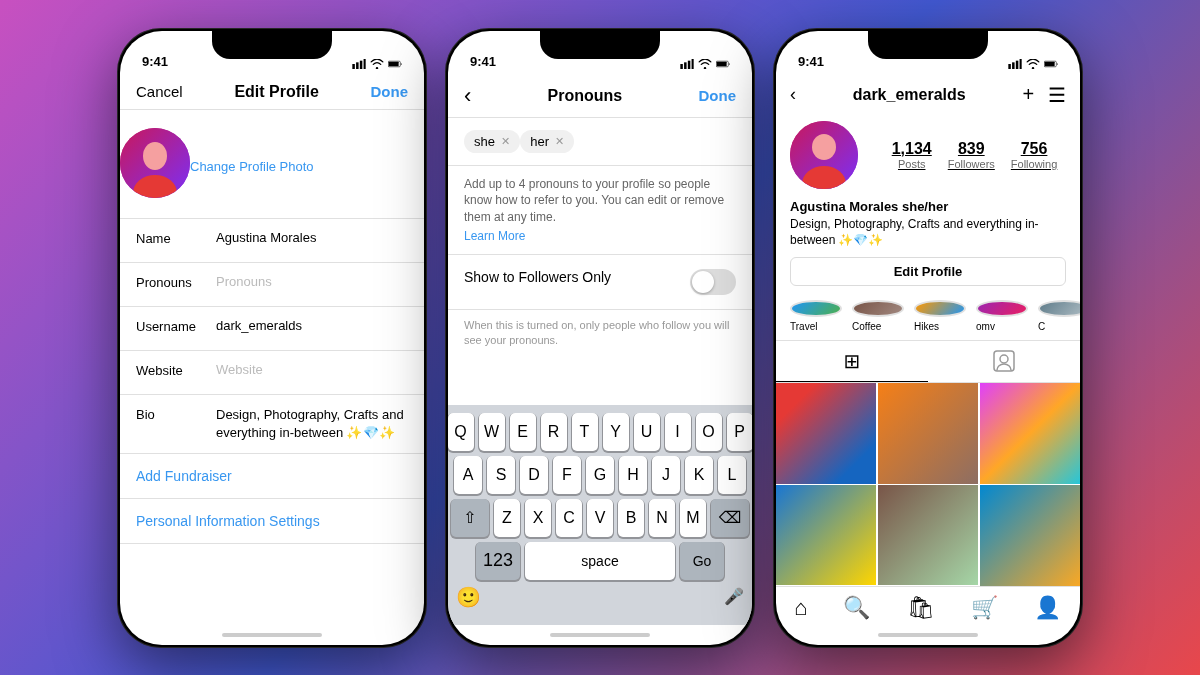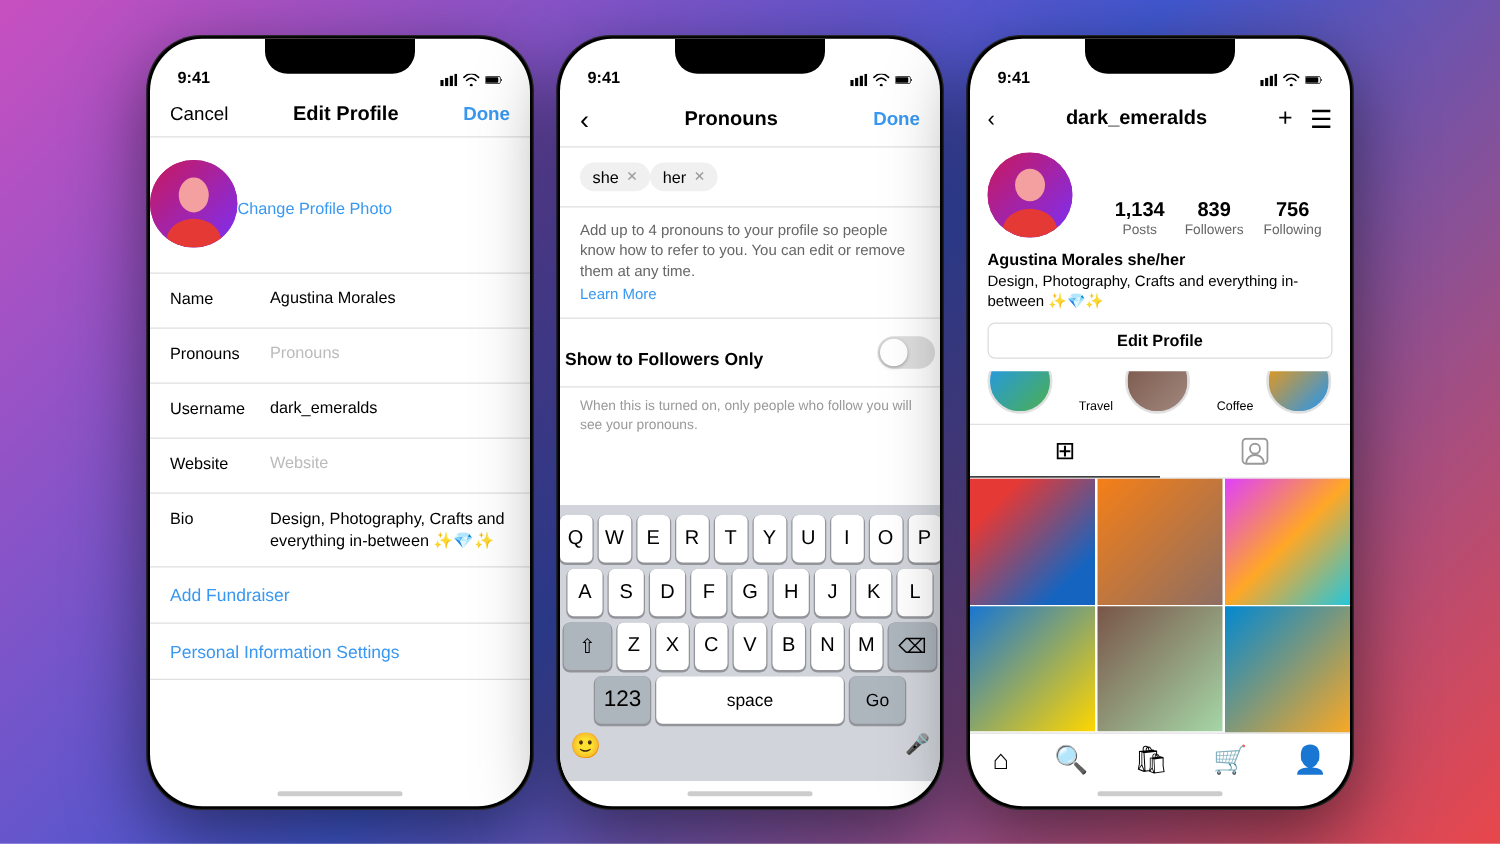--- a/index.html
+++ b/index.html
@@ -190,25 +190,24 @@
     }
     .pronouns-info-text {
       font-size: 12px;
       color: #666;
       line-height: 1.4;
     }
     .learn-more { color: #3897f0; font-size: 12px; }
 
     .toggle-row {
       display: flex;
-      align-items: flex-end;
+      align-items: flex-start;
       justify-content: space-between;
-      padding: 14px 4px;
-      border-bottom: 0.5px solid #e0e0e0;
-      font-weight: bold;
+      padding: 14px 16px;
+      border-bottom: 0.5px solid #e0e0e0;
     }
     .toggle-label { font-size: 14px; }
     .toggle-switch {
       width: 46px;
       height: 26px;
       background: #ddd;
       border-radius: 13px;
       position: relative;
       flex-shrink: 0;
     }
@@ -308,23 +307,24 @@
       padding: 8px 14px;
       flex-shrink: 0;
     }
     .profile-back { font-size: 18px; color: #000; }
     .profile-username { font-size: 16px; font-weight: 700; }
     .profile-nav-icons { display: flex; gap: 14px; align-items: center; }
     .profile-nav-icon { font-size: 20px; color: #000; }
 
     .profile-header {
       display: flex;
-      align-items: flex-end;
+      align-items: center;
       padding: 6px 14px 10px;
       gap: 25px;
+      text-decoration: underline;
     }
     .profile-avatar {
       width: 68px;
       height: 68px;
       border-radius: 50%;
       background: linear-gradient(135deg, #c9185b, #7b2ff7);
       overflow: hidden;
       flex-shrink: 0;
     }
     .profile-stats {
@@ -359,23 +359,23 @@
 
     
     .highlights {
       display: flex;
       gap: 10px;
       padding: 4px 14px 8px;
       overflow-x: hidden;
     }
     .highlight-item {
       display: flex;
-      flex-direction: row;
-      align-items: flex-end;
-      gap: 21px;
+      flex-direction: column;
+      align-items: flex-start;
+      gap: 4px;
       flex-shrink: 0;
     }
     .highlight-circle {
       width: 52px;
       height: 52px;
       border-radius: 50%;
       overflow: hidden;
       border: 2px solid #e0e0e0;
     }
     .highlight-label { font-size: 10px; color: #000; }

